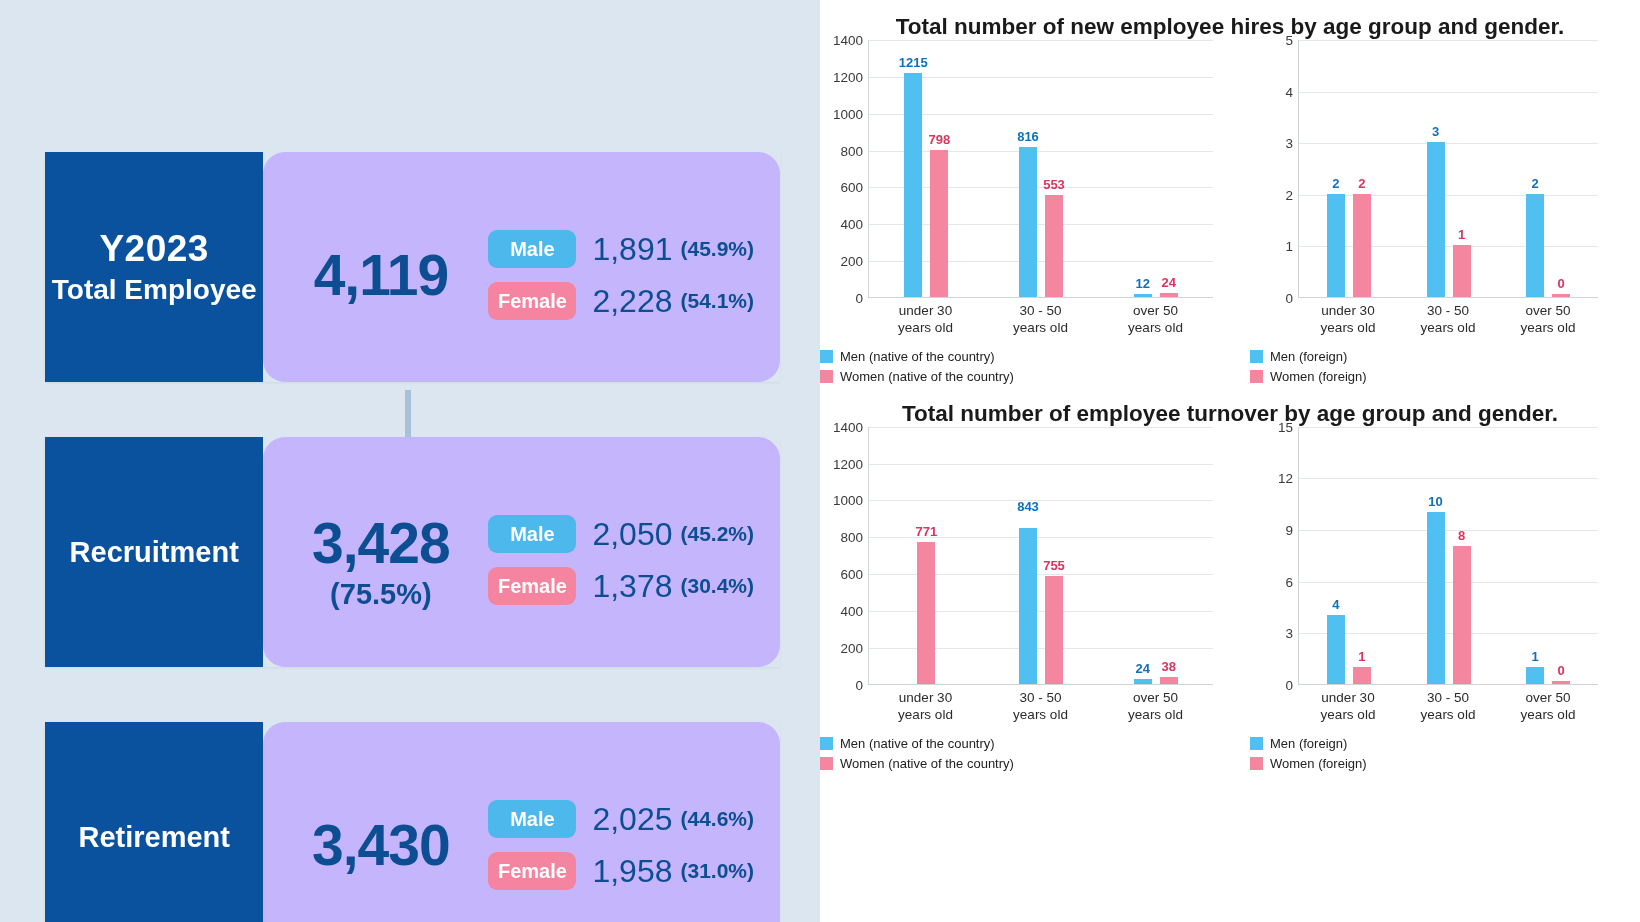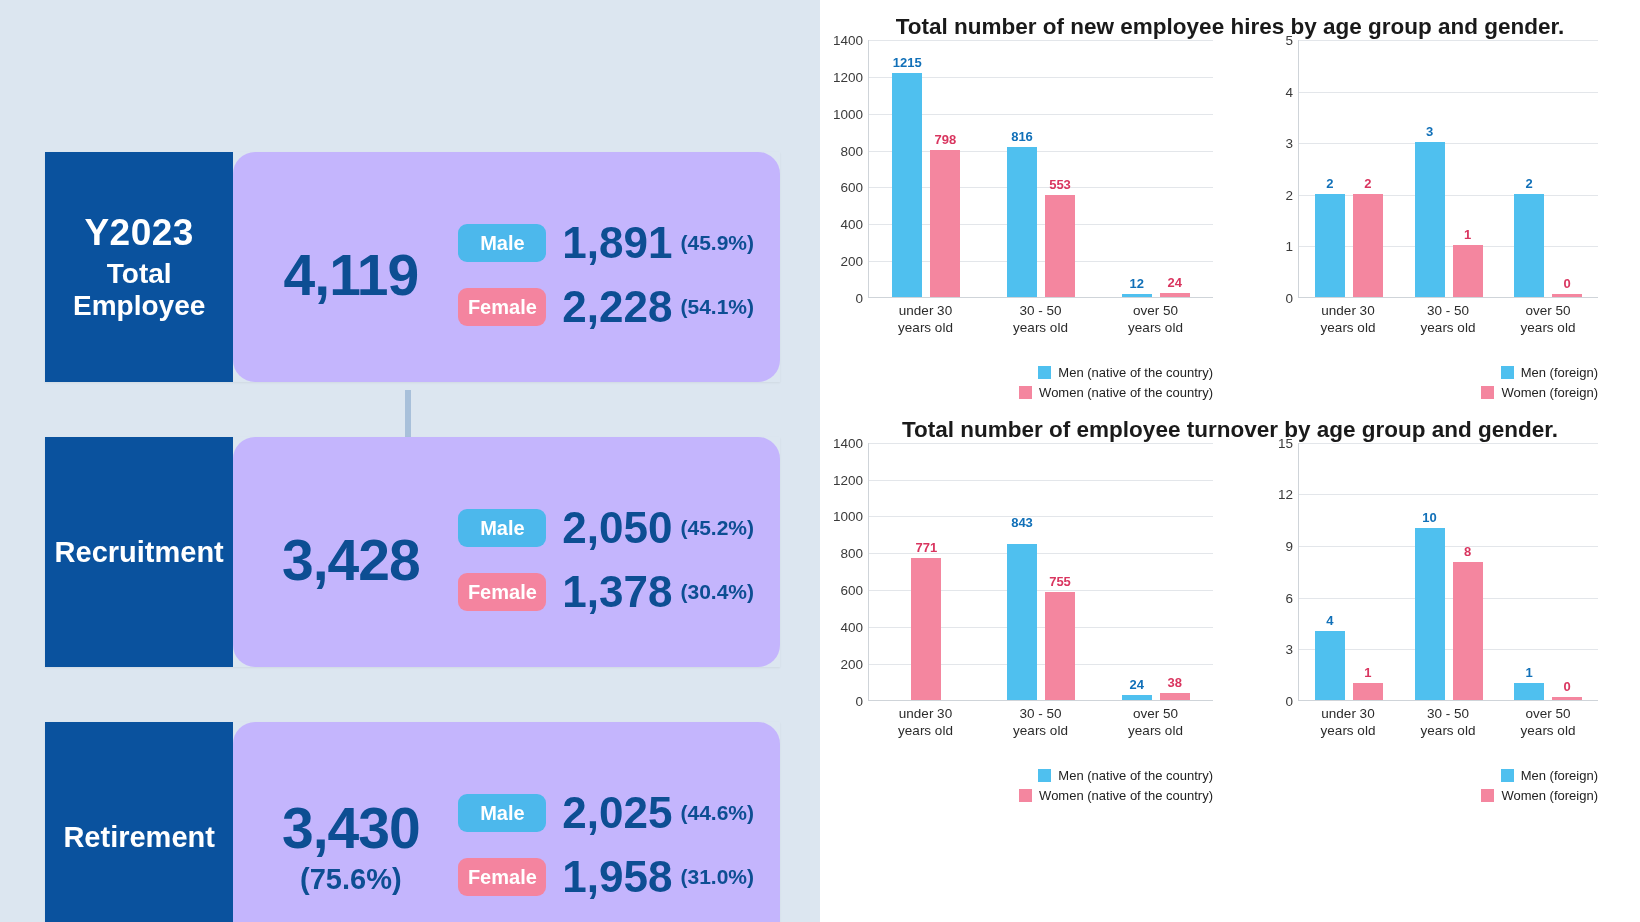--- a/index.html
+++ b/index.html
@@ -70,21 +70,21 @@
   .gender-col { flex: 1; }
   .gender-row { display: flex; align-items: center; margin: 14px 0; }
   .pill {
     width: 88px; height: 38px; border-radius: 9px;
     color: #fff; font-size: 20px; font-weight: bold;
     display: flex; align-items: center; justify-content: center;
     margin-right: 16px;
   }
   .pill.male { background: #4cb8ec; }
   .pill.female { background: #f4849f; }
-  .gval { font-size: 44px; font-weight: bold; color: #0d4e93; }
+  .gval { font-size: 32px; font-weight: normal; color: #0d4e93; }
   .gpct { font-size: 21px; font-weight: bold; color: #0d4e93; margin-left: 8px; }
 
   
   .right-panel {
     flex: 1; height: 922px; background: #ffffff; position: relative;
     padding: 0;
   }
   .section-title {
     text-align: center;
     font-size: 22.5px;
@@ -113,33 +113,33 @@
     transform: translateY(-50%);
     font-size: 13.5px;
     color: #3a3a3a;
     white-space: nowrap;
   }
   .bars {
     position: absolute; left: 0; right: 0; bottom: 0; top: 0;
     display: flex;
   }
   .group { flex: 1; display: flex; align-items: flex-end; justify-content: center; gap: 8px; position: relative; }
-  .bar-wrap { position: relative; width: 30px; height: 100%; display: flex; align-items: flex-end; }
+  .bar-wrap { position: relative; width: 18px; height: 100%; display: flex; align-items: flex-end; }
   .bar { width: 30px; }
   .bar.men { background: #4fc0ef; }
   .bar.women { background: #f4869f; }
   .bar-val {
     position: absolute; left: 50%; transform: translateX(-50%);
     font-size: 13px; font-weight: bold; white-space: nowrap;
   }
   .bar-val.men { color: #1170b8; }
   .bar-val.women { color: #d9355f; }
   .xlabels { display: flex; margin-left: 48px; margin-top: 5px; justify-content: space-between; }
   .xlabel { flex: 1; text-align: center; font-size: 13.5px; color: #2b2b2b; line-height: 1.25; }
-  .legend { margin-top: 26px; text-align: right; }
+  .legend { margin-top: 10px; text-align: left; }
   .legend-item { display: inline-flex; align-items: center; font-size: 13px; color: #222; margin: 2px 0; }
   .swatch { width: 13px; height: 13px; margin-right: 7px; display: inline-block; }
   .swatch.men { background: #4fc0ef; }
   .swatch.women { background: #f4869f; }
   .legend-line { display: block; }
 </style>
 </head>
 <body>
 
 <div class="page">
@@ -172,20 +172,21 @@
        </div>
      </div>
         </div>
         <div class="card">
           <div class="card-label">
             <div class="single">Recruitment</div>
           </div>
      <div class="card-body">
        <div class="total-col">
          <div class="num">3,428</div>
+         <div class="pct">(75.5%)</div>
        </div>
        <div class="gender-col">
          <div class="gender-row">
            <div class="pill male">Male</div>
            <div class="gval">2,050</div>
            <div class="gpct">(45.2%)</div>
          </div>
          <div class="gender-row">
            <div class="pill female">Female</div>
            <div class="gval">1,378</div>
@@ -194,21 +195,20 @@
        </div>
      </div>
         </div>
         <div class="card">
           <div class="card-label">
             <div class="single">Retirement</div>
           </div>
      <div class="card-body">
        <div class="total-col">
          <div class="num">3,430</div>
-         <div class="pct">(75.6%)</div>
        </div>
        <div class="gender-col">
          <div class="gender-row">
            <div class="pill male">Male</div>
            <div class="gval">2,025</div>
            <div class="gpct">(44.6%)</div>
          </div>
          <div class="gender-row">
            <div class="pill female">Female</div>
            <div class="gval">1,958</div>

